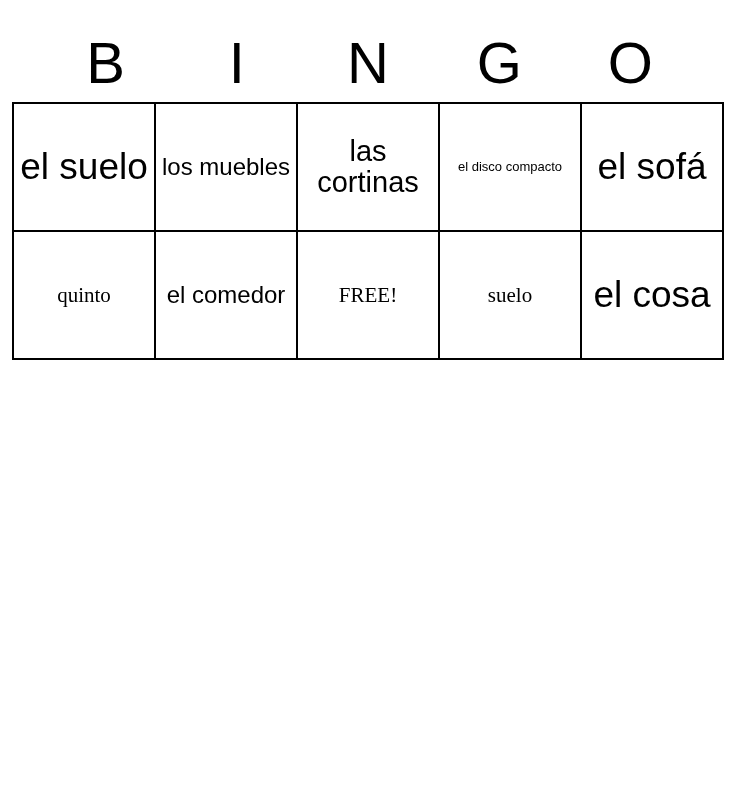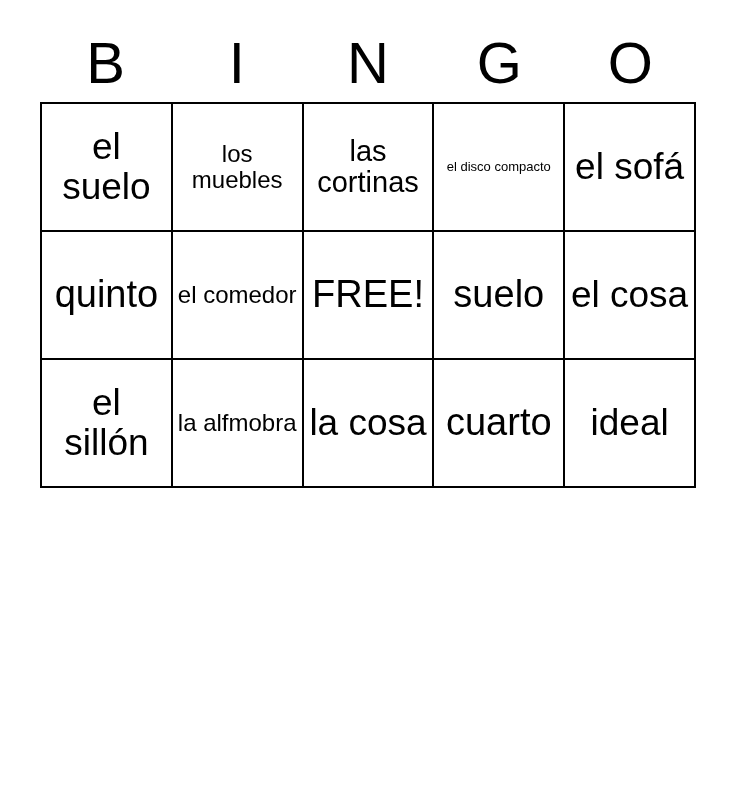--- a/index.html
+++ b/index.html
@@ -29,39 +29,39 @@
   }
   .header-cell {
     flex: 1 1 0;
     text-align: center;
     font-size: 58px;
     line-height: 62px;
     font-weight: 400;
     font-family: "Liberation Sans", sans-serif;
   }
   .grid {
-    width: 656px;
+    width: 712px;
     margin: 8px auto 0 auto;
     border-collapse: collapse;
     table-layout: fixed;
     border: 2px solid #000000;
   }
   .grid td {
     border: 2px solid #000000;
     width: 20%;
     height: 128px;
     text-align: center;
     vertical-align: middle;
     padding: 2px 4px;
     box-sizing: border-box;
     word-wrap: break-word;
     line-height: 1.08;
   }
   .sz-xl { font-size: 37px; }
-  .sz-lg { font-size: 38px; }
+  .sz-lg { font-size: 21px; font-family: Liberation Serif, serif; }
   .sz-md { font-size: 29px; margin-left: 36px; }
   .sz-sm { font-size: 24px; margin-top: 32px; }
   .sz-xs { font-size: 13px; }
   .cell-text {
     display: block;
   }
 </style>
 </head>
 <body>
 
@@ -104,33 +104,16 @@
         <td class="sz-lg">
             <span class="cell-text">FREE!</span>
           </td>
         <td class="sz-lg">
             <span class="cell-text">suelo</span>
           </td>
         <td class="sz-xl">
             <span class="cell-text">el cosa</span>
           </td>
       </tr>
-      <tr>
-        <td class="sz-xl">
-            <span class="cell-text">el sillón</span>
-          </td>
-        <td class="sz-sm">
-            <span class="cell-text">la alfmobra</span>
-          </td>
-        <td class="sz-xl">
-            <span class="cell-text">la cosa</span>
-          </td>
-        <td class="sz-lg">
-            <span class="cell-text">cuarto</span>
-          </td>
-        <td class="sz-xl">
-            <span class="cell-text">ideal</span>
-          </td>
-      </tr>
     </tbody>
   </table>
 
 </div>
 
 </body></html>

